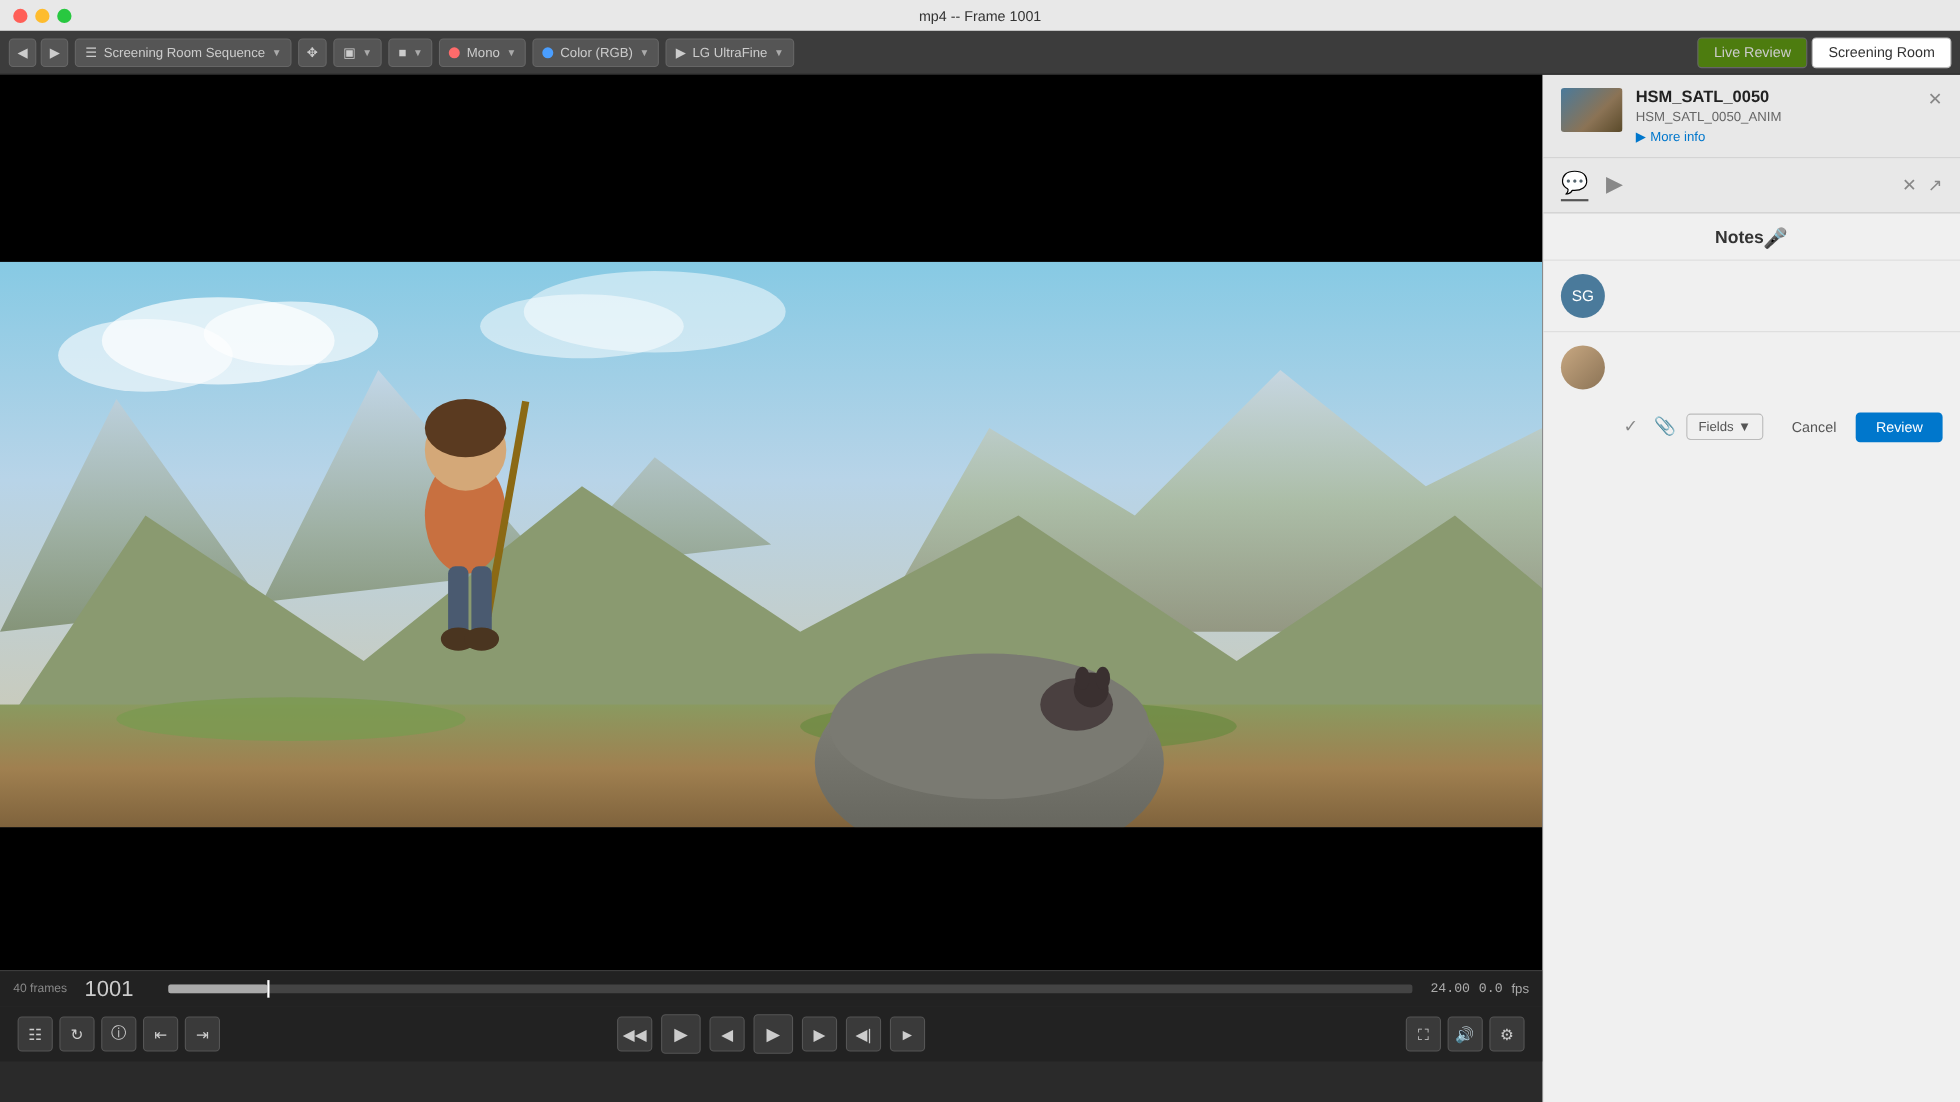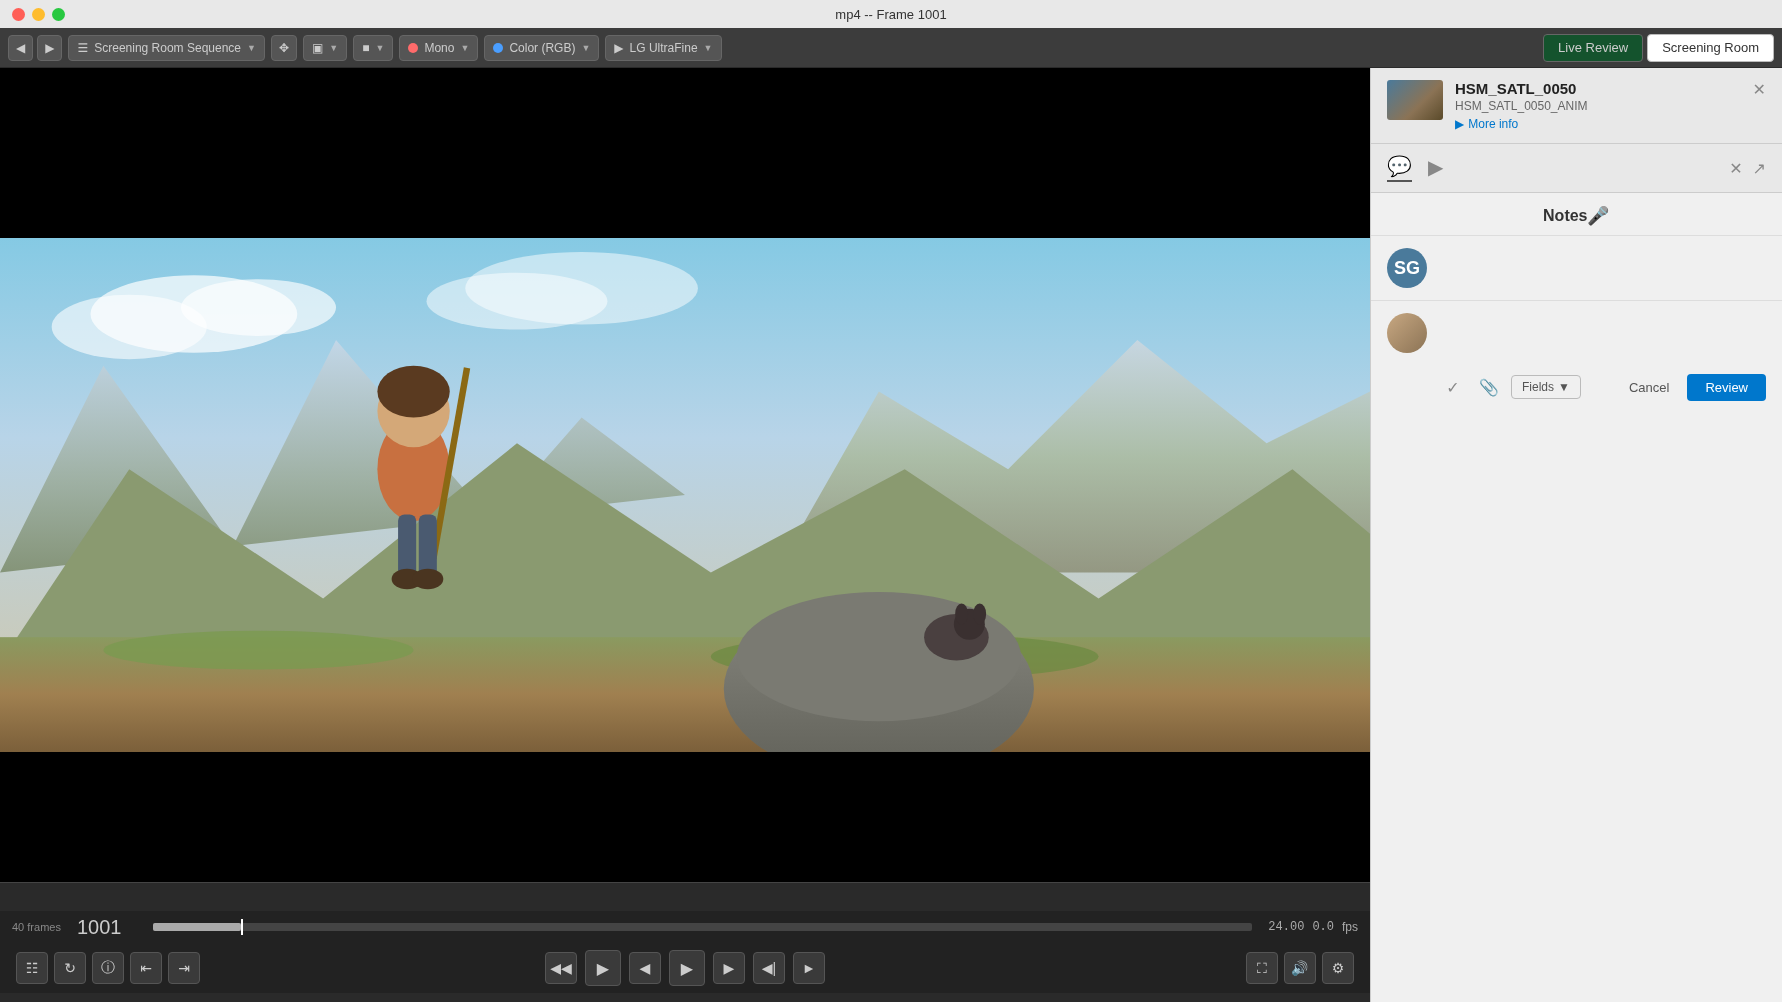--- a/index.html
+++ b/index.html
@@ -140,21 +140,21 @@
       display: flex;
       align-items: center;
     }
     .tab-btn.active {
       background: #fff;
       color: #333;
       border-color: #bbb;
       font-weight: 500;
     }
     .tab-btn.inactive {
-      background: #14532d;
+      background: #4d7c0f;
       color: #ccc;
       border-color: #666;
     }
 
     
     .main-content {
       flex: 1;
       display: flex;
       overflow: hidden;
     }
@@ -196,21 +196,20 @@
       display: flex;
       flex-direction: column;
     }
     .timeline-bar {
       height: 30px;
       background: #222;
       display: flex;
       align-items: center;
       padding: 16px 12px;
       gap: 8px;
-      margin-top: 28px;
     }
     .frame-counter {
       color: #ccc;
       font-size: 20px;
       font-weight: 300;
       min-width: 60px;
     }
     .timeline-track {
       flex: 1;
       height: 8px;
@@ -290,21 +289,21 @@
       gap: 6px;
     }
     .controls-center {
       display: flex;
       align-items: center;
       gap: 8px;
     }
 
     
     .right-panel {
-      width: 412px;
+      width: 380px;
       background: #f0f0f0;
       display: flex;
       flex-direction: column;
       border-left: 1px solid #ccc;
       flex-shrink: 0;
     }
 
     
     .panel-header {
       padding: 12px 16px;
@@ -415,22 +414,22 @@
       align-items: flex-start;
     }
     .note-avatar {
       width: 40px;
       height: 40px;
       border-radius: 50%;
       flex-shrink: 0;
       display: flex;
       align-items: center;
       justify-content: center;
-      font-size: 18px;
-      font-weight: 700;
+      font-size: 14px;
+      font-weight: 400;
       color: #fff;
       background: #4a7a9b;
     }
     .note-body {
       flex: 1;
     }
     .note-meta {
       font-size: 12px;
       color: #888;
       margin-bottom: 4px;

